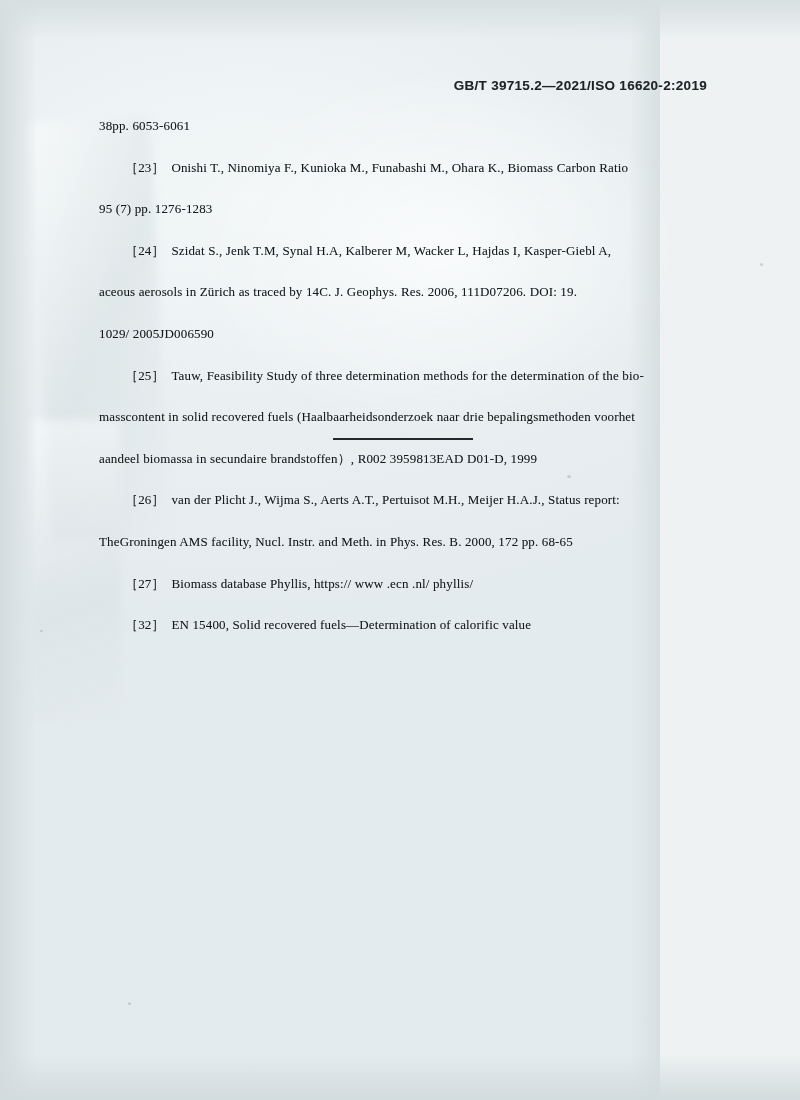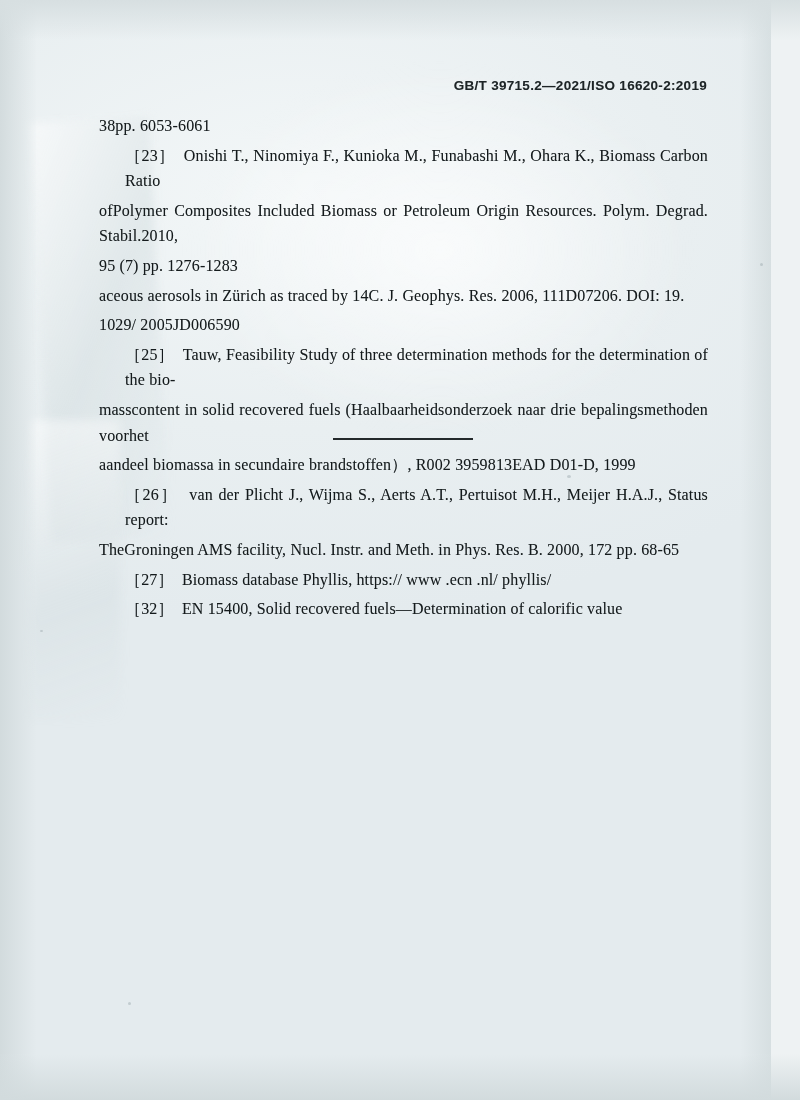--- a/index.html
+++ b/index.html
@@ -8,21 +8,21 @@
   }
   body {
     width: 800px;
     height: 1100px;
     background: #eef2f3;
     font-family: "Liberation Serif", serif;
     overflow: hidden;
   }
   #page {
     position: relative;
-    width: 771px;
+    width: 660px;
     height: 1100px;
     background:
       radial-gradient(ellipse 700px 420px at 38% 18%, #f3f7f8 0%, #e9eff1 55%, #e4ebee 100%),
       linear-gradient(100deg, #e9f0f2 0%, #eef3f4 25%, #e7eef0 60%, #e3eaec 100%);
   }
   
   .shade {
     position: absolute;
     pointer-events: none;
   }
@@ -86,30 +86,30 @@
     white-space: nowrap;
   }
   .body-block {
     position: absolute;
     left: 99px;
     top: 113px;
     width: 609px;
     color: #141a1c;
   }
   .line {
-    font-size: 16px;
+    font-size: 13px;
     line-height: 25.6px;
     letter-spacing: .15px;
     text-align: justify;
     text-justify: inter-word;
     white-space: pre-wrap;
   }
   .line.nojust { text-align: left; }
   .para { margin: 0; }
-  .para + .para { margin-top: 4px; }
+  .para + .para { margin-top: 16px; }
   .entry-start {
     padding-left: 26px;
   }
   .rule {
     position: absolute;
     left: 333px;
     top: 438px;
     width: 140px;
     height: 0;
     border-top: 2px solid #23292b;
@@ -137,22 +137,22 @@
   <div class="speck" style="left:40px; top:630px; width:3px; height:2px;"></div>
   <div class="speck" style="left:128px; top:1002px; width:3px; height:3px;"></div>
 
   <div id="content">
 
     <div class="header">GB/T 39715.2—2021/ISO 16620-2:2019</div>
 
     <div class="body-block">
       <div class="line nojust para">38pp. 6053-6061</div>
       <div class="line para entry-start">［23］  Onishi T., Ninomiya F., Kunioka M., Funabashi M., Ohara K., Biomass Carbon Ratio</div>
-      <div class="line para">ofPolymer Composites Included Biomass or Petroleum Origin Resources. Polym. Degrad. Stabil.2010,</div>
       <div class="line nojust para">95 (7) pp. 1276-1283</div>
+      <div class="line para entry-start">［24］  Szidat S., Jenk T.M, Synal H.A, Kalberer M, Wacker L, Hajdas I, Kasper-Giebl A,</div>
       <div class="line para">aceous aerosols in Zürich as traced by 14C. J. Geophys. Res. 2006, 111D07206. DOI: 19.</div>
       <div class="line nojust para">1029/ 2005JD006590</div>
       <div class="line para entry-start">［25］  Tauw, Feasibility Study of three determination methods for the determination of the bio-</div>
       <div class="line para">masscontent in solid recovered fuels (Haalbaarheidsonderzoek naar drie bepalingsmethoden voorhet</div>
       <div class="line nojust para">aandeel biomassa in secundaire brandstoffen）, R002 3959813EAD D01-D, 1999</div>
       <div class="line para entry-start">［26］  van der Plicht J., Wijma S., Aerts A.T., Pertuisot M.H., Meijer H.A.J., Status report:</div>
       <div class="line nojust para">TheGroningen AMS facility, Nucl. Instr. and Meth. in Phys. Res. B. 2000, 172 pp. 68-65</div>
       <div class="line nojust para entry-start">［27］  Biomass database Phyllis, https:// www .ecn .nl/ phyllis/</div>
       <div class="line nojust para entry-start">［32］  EN 15400, Solid recovered fuels—Determination of calorific value</div>
     </div>

